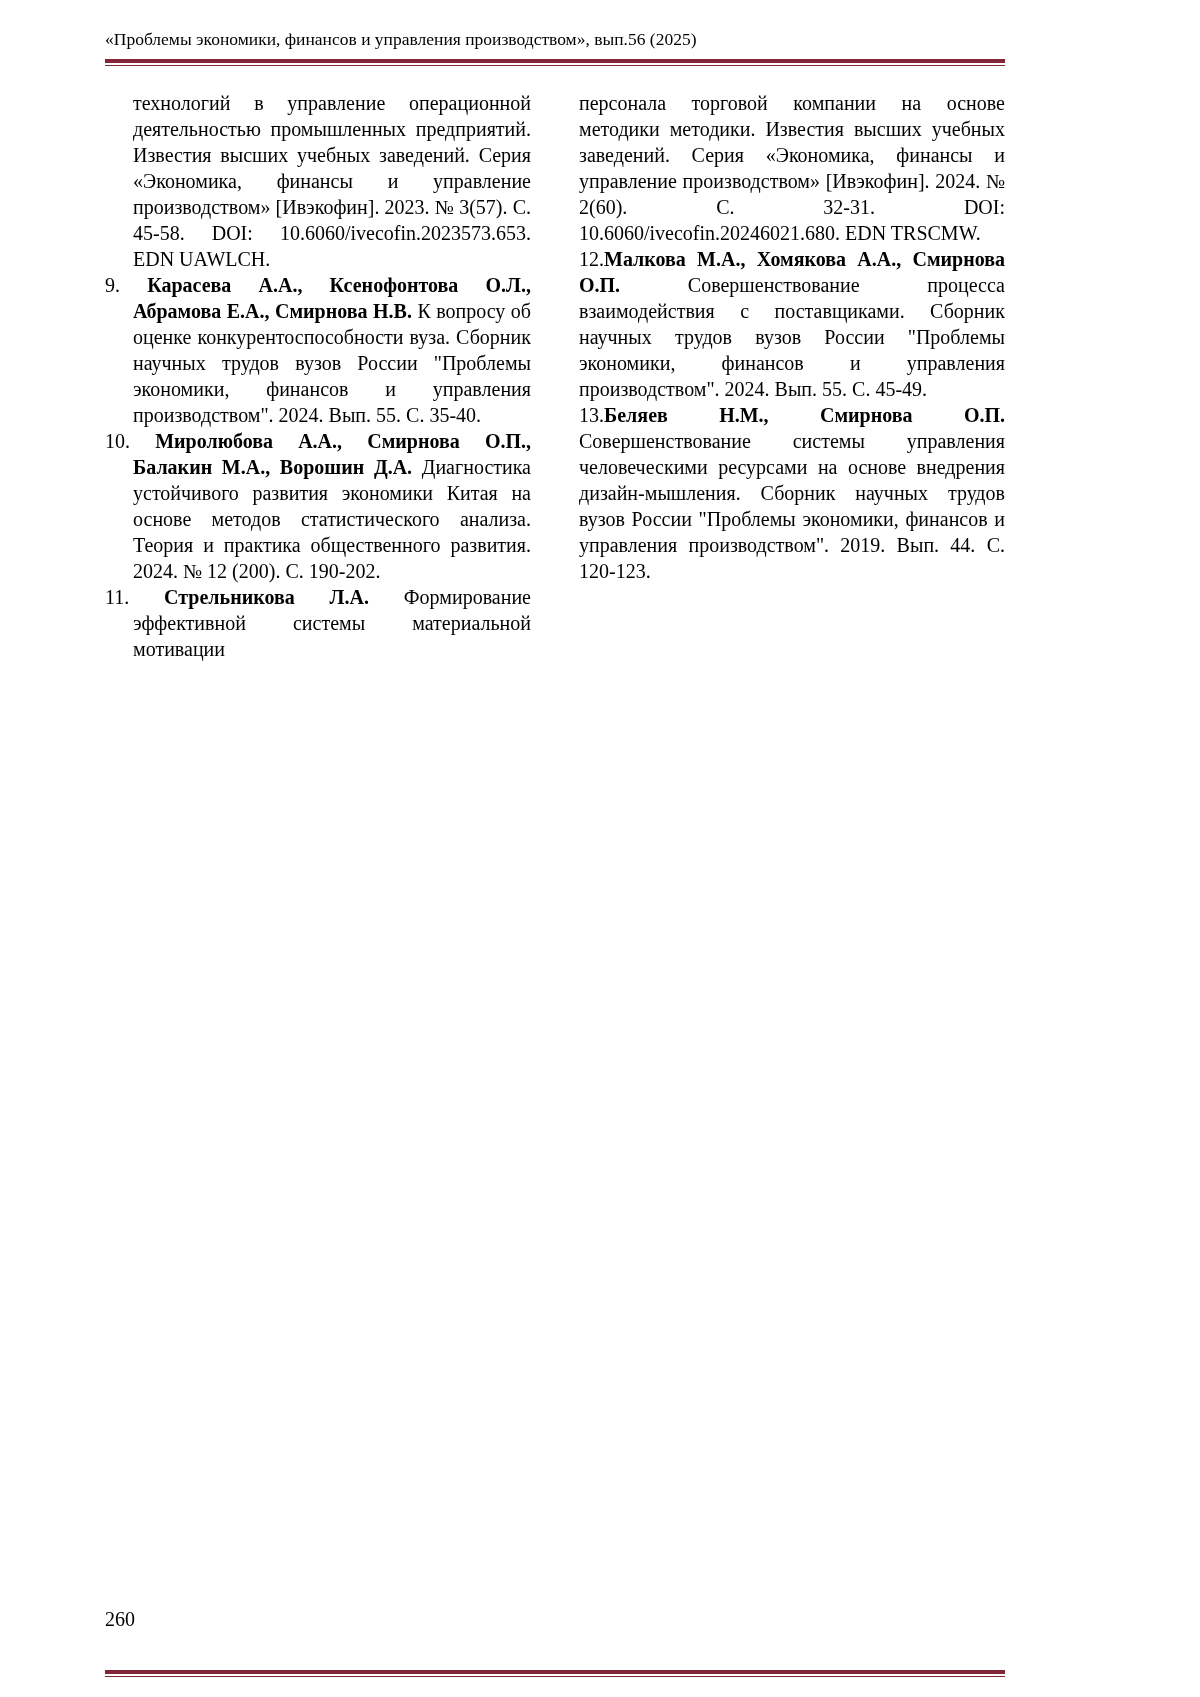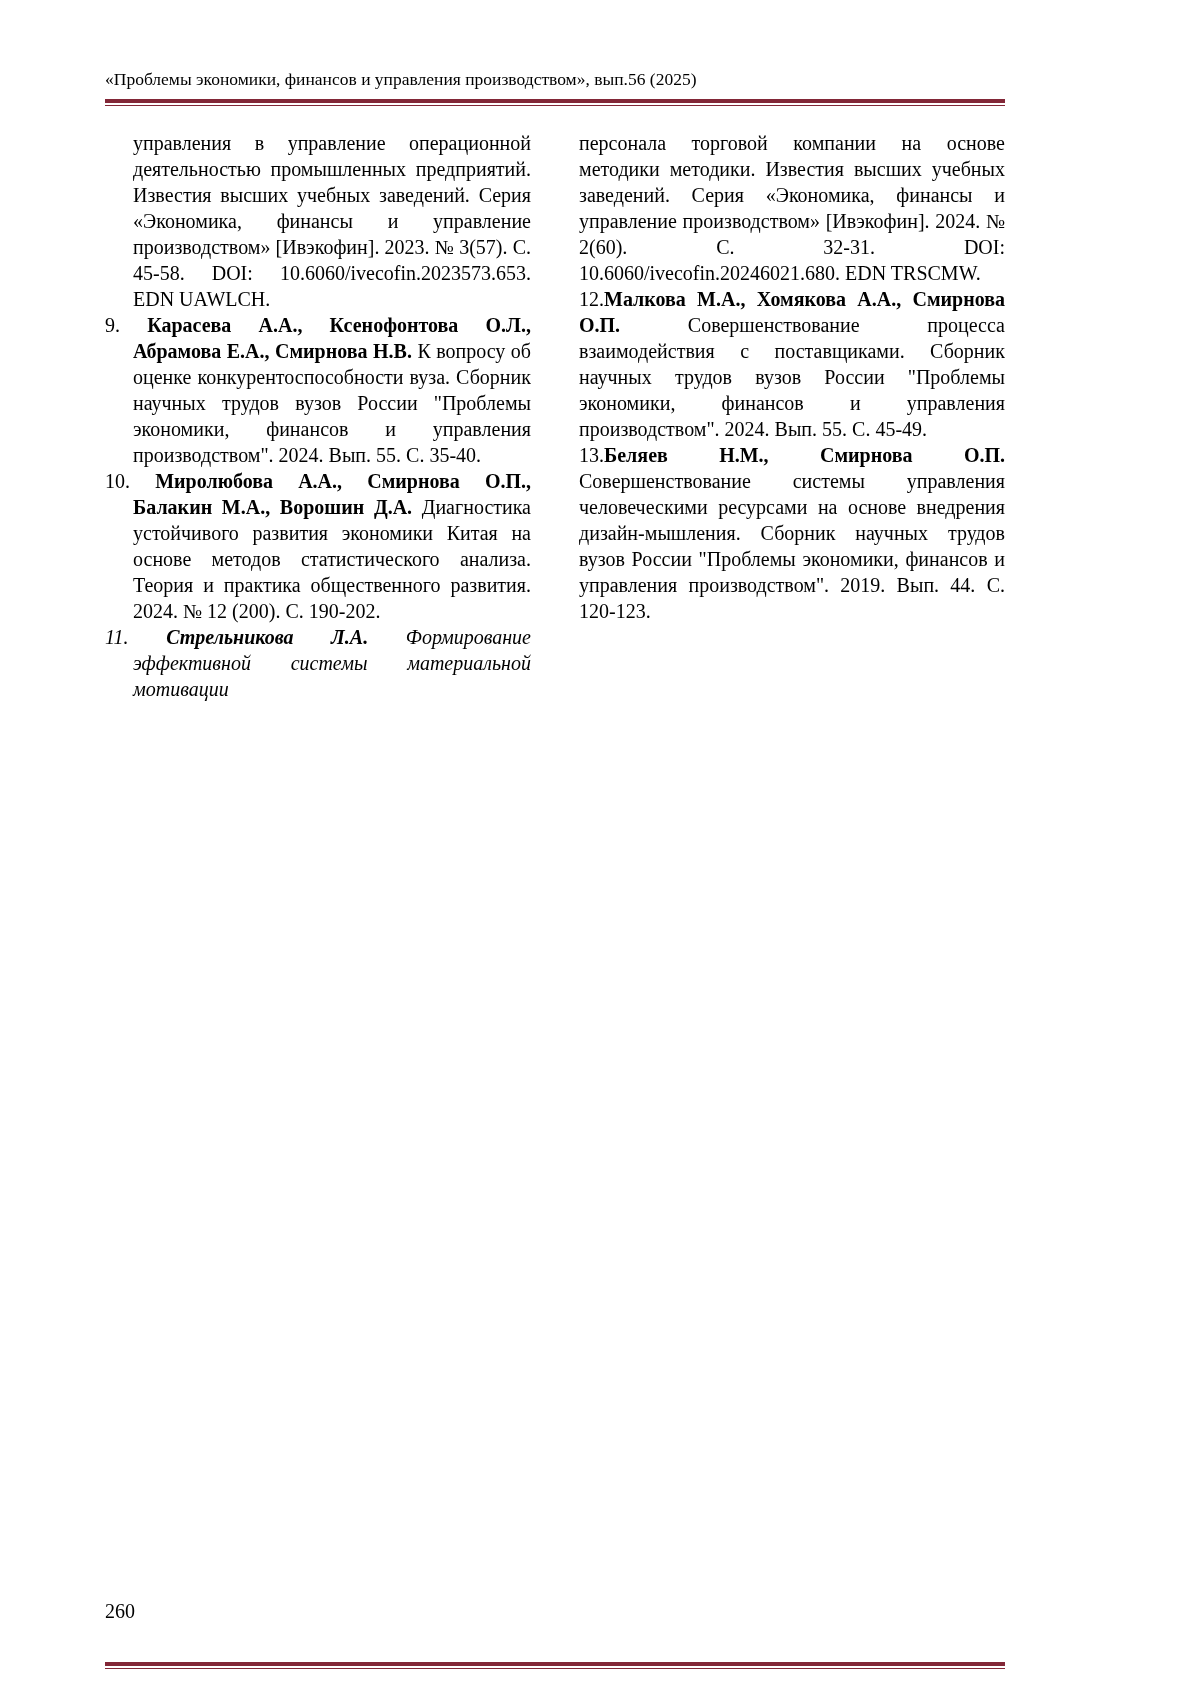--- a/index.html
+++ b/index.html
@@ -14,21 +14,21 @@
     background: #ffffff;
     color: #000000;
     font-family: "Liberation Serif", serif;
     overflow: hidden;
   }
   .content {
     margin-left: 105px;
     width: 900px;
   }
   .journal-title {
-    padding-top: 67px;
+    padding-top: 27px;
     font-size: 17.5px;
     line-height: 24px;
   }
   .rule {
     height: 2px;
     border-top: 4px solid var(--rule-color, #822737);
     border-bottom: 1px solid var(--rule-color, #822737);
   }
   .header-rule {
     margin-top: 8px;
@@ -49,48 +49,47 @@
   }
   .ref.hanging {
     padding-left: 28px;
     text-indent: -28px;
   }
   .ref.hanging.cont {
     text-indent: 0;
   }
   .ref.split {
     text-align-last: justify;
-    font-style: italic;
   }
   .seg-bold { font-weight: bold; }
   .seg-italic { }
   .page-footer {
     position: absolute;
     left: 105px;
-    bottom: 28px;
+    bottom: 20px;
     width: 900px;
   }
   .page-number {
     font-size: 20px;
     line-height: 26px;
     margin-bottom: 38px;
   }
 </style>
 </head>
 <body>
 
 <div class="page" style="--rule-color: #822737;">
   <header class="content">
     <div class="journal-title">«Проблемы экономики, финансов и управления производством», вып.56 (2025)</div>
     <div class="rule header-rule"></div>
   </header>
 
   <main class="content columns">
     <div class="col" id="col-left">
-        <div class="ref hanging cont"><span class="seg-normal">управления в управление операционной деятельностью промышленных предприятий. </span><span class="seg-italic">Известия высших учебных заведений. Серия «Экономика, финансы и управление производством» [Ивэкофин]</span><span class="seg-normal">. 2023. № 3(57). С. 45-58. DOI: 10.6060/ivecofin.2023573.653. EDN UAWLCH.</span></div>
+        <div class="ref hanging cont"><span class="seg-normal">технологий в управление операционной деятельностью промышленных предприятий. </span><span class="seg-italic">Известия высших учебных заведений. Серия «Экономика, финансы и управление производством» [Ивэкофин]</span><span class="seg-normal">. 2023. № 3(57). С. 45-58. DOI: 10.6060/ivecofin.2023573.653. EDN UAWLCH.</span></div>
         <div class="ref hanging"><span class="ref-num">9. </span><span class="seg-bold">Карасева А.А., Ксенофонтова О.Л., Абрамова Е.А., Смирнова Н.В. </span><span class="seg-normal">К вопросу об оценке конкурентоспособности вуза. </span><span class="seg-italic">Сборник научных трудов вузов России "Проблемы экономики, финансов и управления производством"</span><span class="seg-normal">. 2024. Вып. 55. С. 35-40.</span></div>
         <div class="ref hanging"><span class="ref-num">10. </span><span class="seg-bold">Миролюбова А.А., Смирнова О.П., Балакин М.А., Ворошин Д.А. </span><span class="seg-normal">Диагностика устойчивого развития экономики Китая на основе методов статистического анализа. </span><span class="seg-italic">Теория и практика общественного развития</span><span class="seg-normal">. 2024. № 12 (200). С. 190-202.</span></div>
         <div class="ref hanging split"><span class="ref-num">11. </span><span class="seg-bold">Стрельникова Л.А. </span><span class="seg-normal">Формирование эффективной системы материальной мотивации</span></div>
       </div>
     <div class="col" id="col-right">
         <div class="ref"><span class="seg-normal">персонала торговой компании на основе методики методики. </span><span class="seg-italic">Известия высших учебных заведений. Серия «Экономика, финансы и управление производством» [Ивэкофин]</span><span class="seg-normal">. 2024. № 2(60). С. 32-31. DOI: 10.6060/ivecofin.20246021.680. EDN TRSCMW.</span></div>
         <div class="ref"><span class="ref-num">12.</span><span class="seg-bold">Малкова М.А., Хомякова А.А., Смирнова О.П. </span><span class="seg-normal">Совершенствование процесса взаимодействия с поставщиками. </span><span class="seg-italic">Сборник научных трудов вузов России "Проблемы экономики, финансов и управления производством"</span><span class="seg-normal">. 2024. Вып. 55. С. 45-49.</span></div>
         <div class="ref"><span class="ref-num">13.</span><span class="seg-bold">Беляев Н.М., Смирнова О.П. </span><span class="seg-normal">Совершенствование системы управления человеческими ресурсами на основе внедрения дизайн-мышления. </span><span class="seg-italic">Сборник научных трудов вузов России "Проблемы экономики, финансов и управления производством"</span><span class="seg-normal">. 2019. Вып. 44. С. 120-123.</span></div>
       </div>
   </main>

